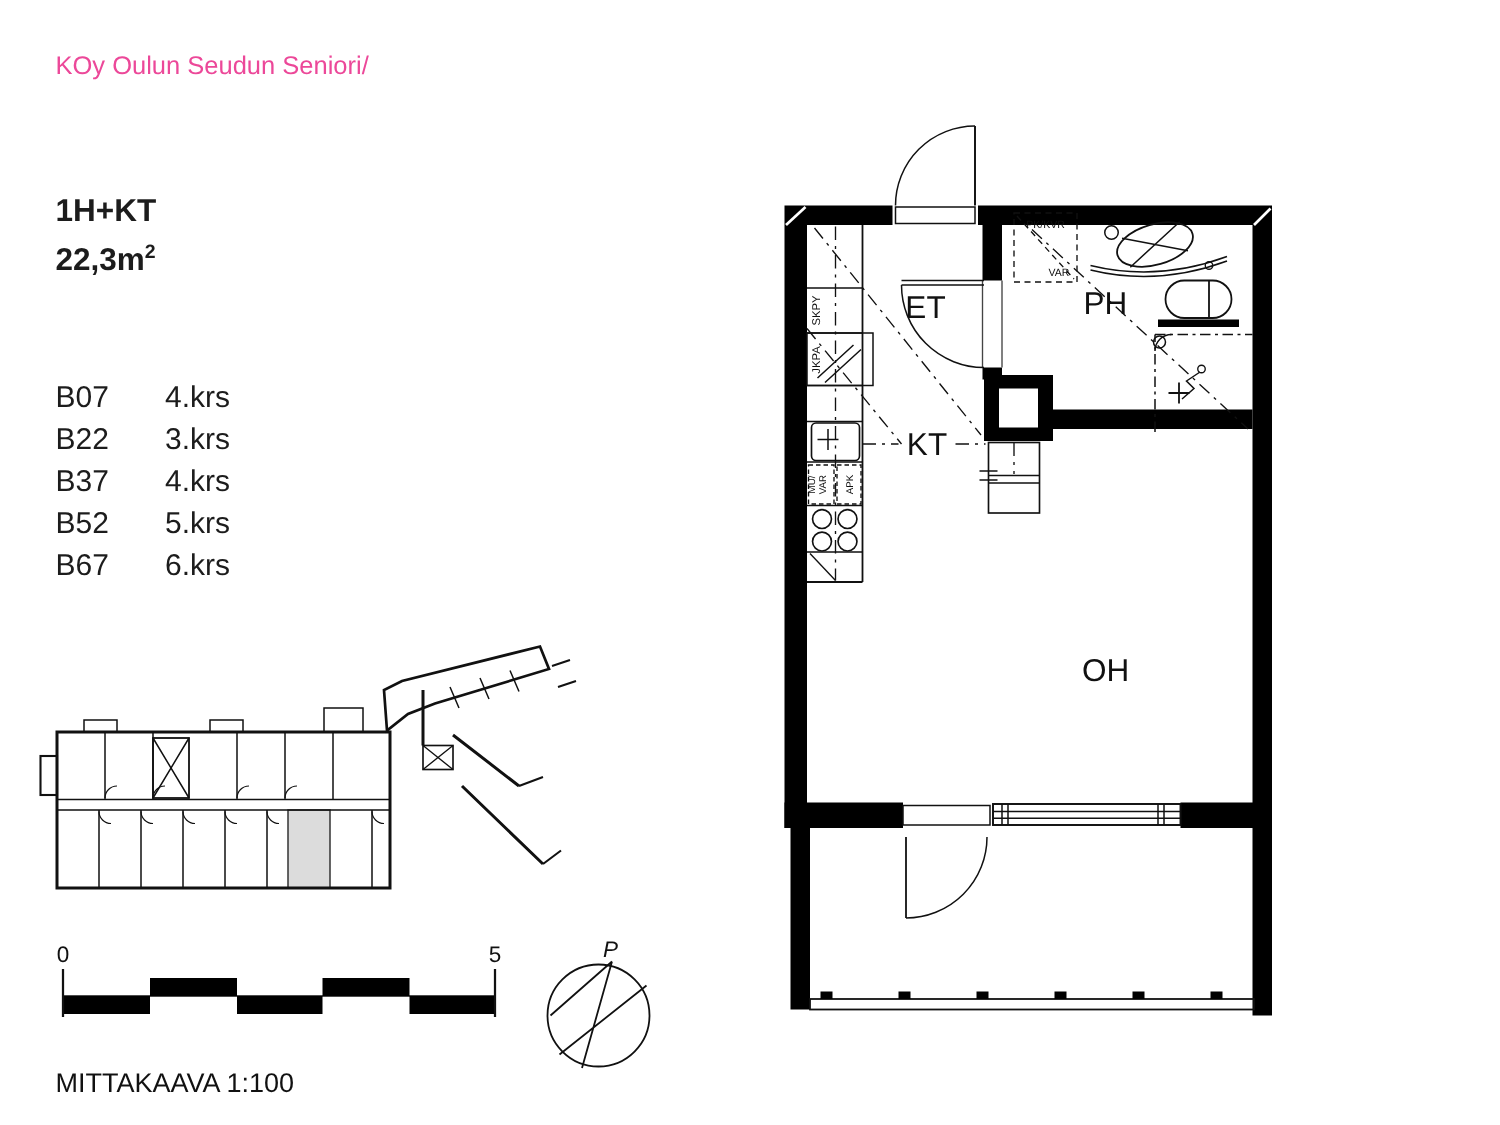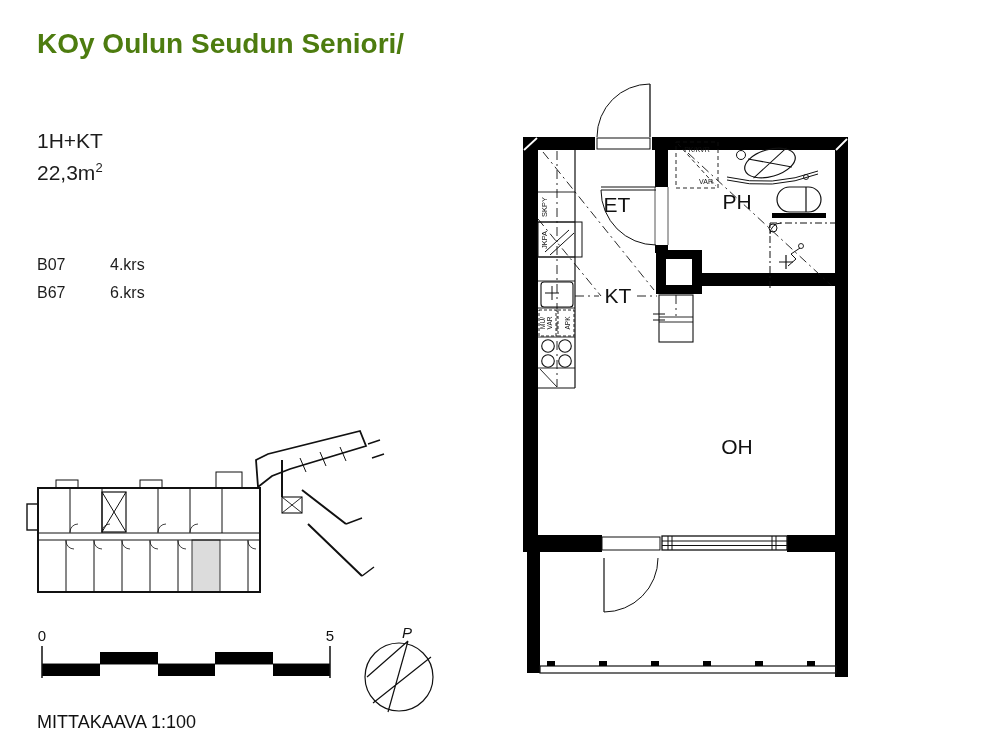--- a/index.html
+++ b/index.html
@@ -1,23 +1,23 @@
 <!DOCTYPE html>
 <html><head>
 <meta charset="utf-8">
 <style>
   html,body{margin:0;padding:0;background:#fff;}
   .canvas{position:relative;width:1000px;height:750px;background:#ffffff;overflow:hidden;
           font-family:"Liberation Sans",sans-serif;color:#1c1c1c;}
-  .title{position:absolute;left:37px;top:30px;font-size:28px;font-weight:bold;
-         line-height:27px;color:#4d7c0f;white-space:pre;}
-  .apt-info{position:absolute;left:37px;top:127px;font-size:21px;font-weight:normal;
+  .title{position:absolute;left:37px;top:30px;font-size:17px;font-weight:normal;
+         line-height:27px;color:#ec4899;white-space:pre;}
+  .apt-info{position:absolute;left:37px;top:127px;font-size:21px;font-weight:bold;
             line-height:27px;color:#1c1c1c;}
   .apt-info sup{font-size:13px;}
-  .units{position:absolute;left:37px;top:251px;font-size:16px;}
+  .units{position:absolute;left:37px;top:251px;font-size:20px;}
   .unit-row{display:flex;height:28px;align-items:center;}
   .unit-id{width:73px;}
   svg.overlay{position:absolute;left:0;top:0;}
   text{font-family:"Liberation Sans",sans-serif;fill:#111;}
 </style>
 </head>
 <body>
 
 <div class="canvas">
 
@@ -26,20 +26,32 @@
 
   <div class="apt-info">
     <span>1H+KT</span><br>
     <span><span>22,3m</span><sup>2</sup></span>
   </div>
 
   <div class="units">
     <div class="unit-row">
         <span class="unit-id">B07</span>
         <span>4.krs</span>
+      </div>
+    <div class="unit-row">
+        <span class="unit-id">B22</span>
+        <span>3.krs</span>
+      </div>
+    <div class="unit-row">
+        <span class="unit-id">B37</span>
+        <span>4.krs</span>
+      </div>
+    <div class="unit-row">
+        <span class="unit-id">B52</span>
+        <span>5.krs</span>
       </div>
     <div class="unit-row">
         <span class="unit-id">B67</span>
         <span>6.krs</span>
       </div>
   </div>
 
   <svg class="overlay" width="1000" height="750" viewBox="0 0 1000 750">
 
     <g>

